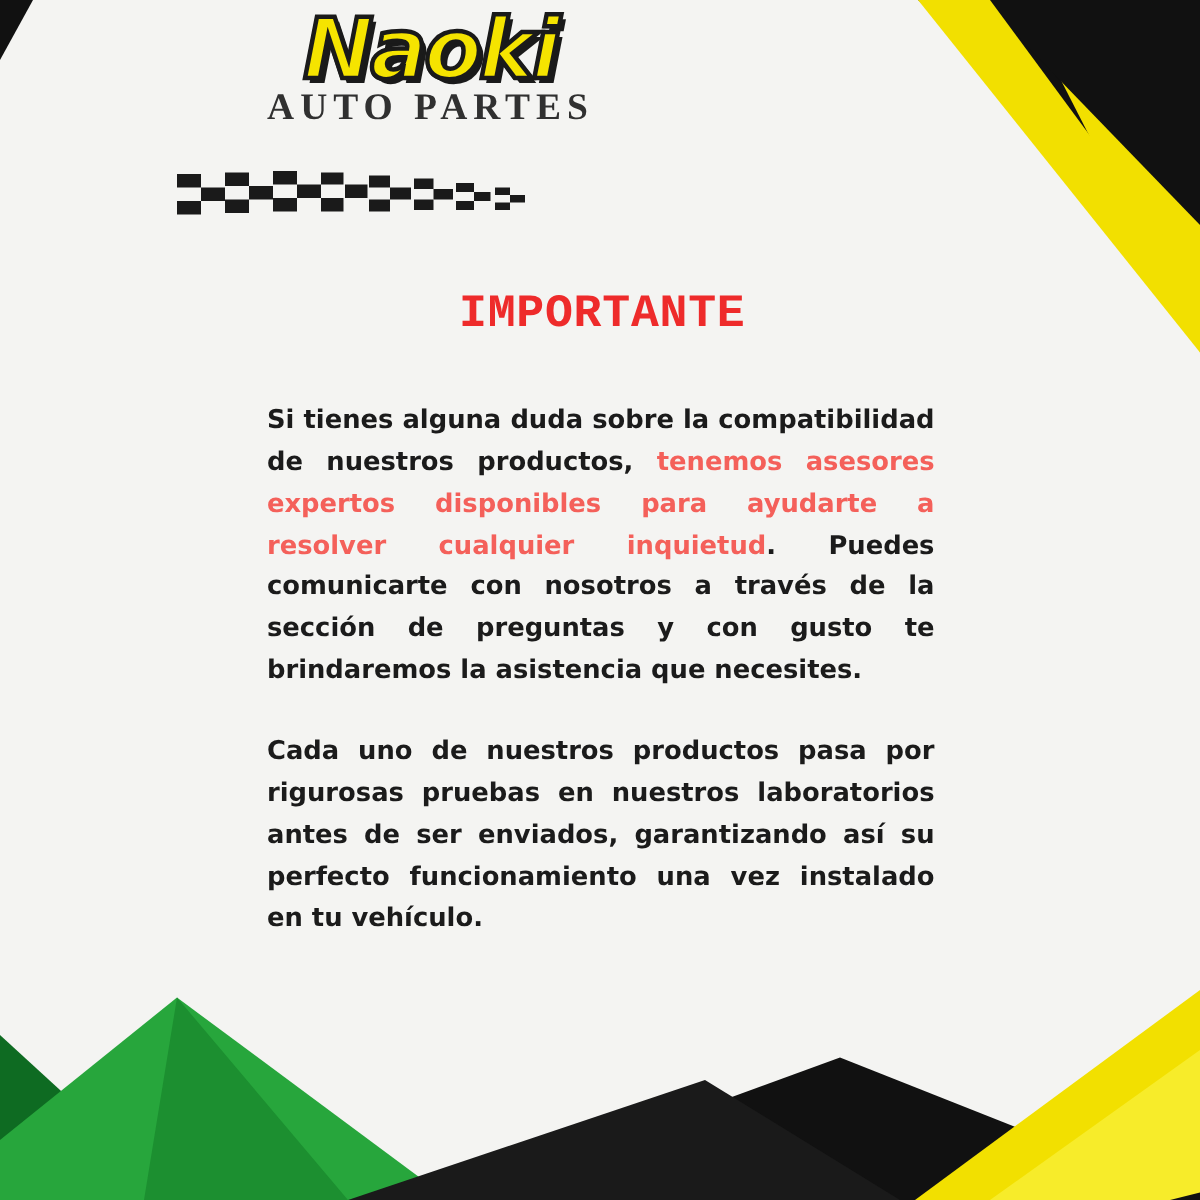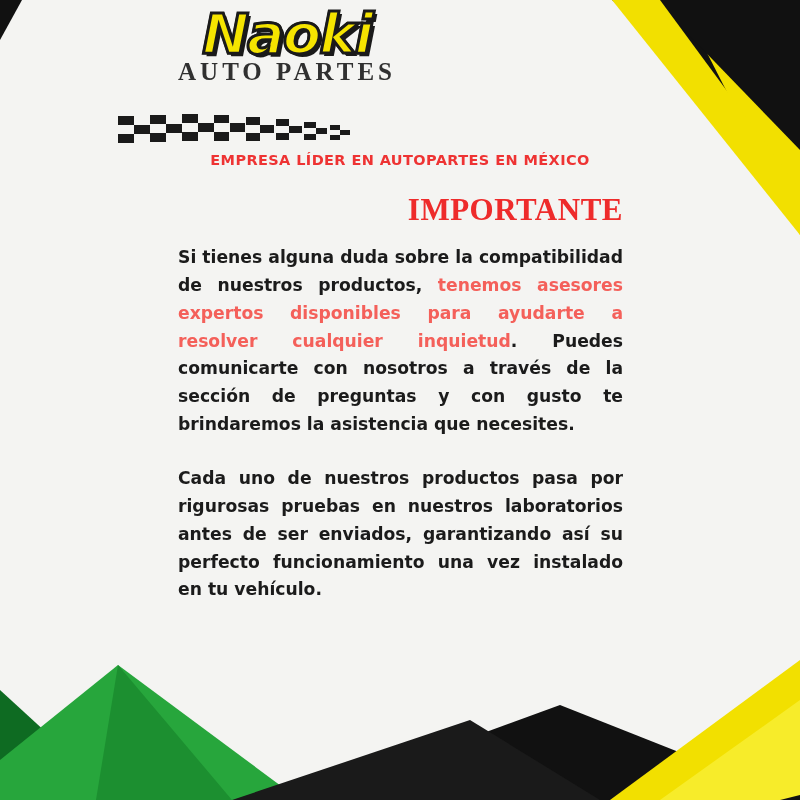--- a/index.html
+++ b/index.html
@@ -88,27 +88,27 @@
   }
 
   
   .content {
     position: absolute;
     left: 178px;
     top: 192px;
     width: 445px;
   }
   .title {
-    font-family: Liberation Serif, serif;
+    font-family: Liberation Mono, monospace;
     font-size: 31px;
     font-weight: bold;
     color: #ee2b2b;
     letter-spacing: 0.5px;
-    margin: 0 0 16px 0;
-    text-align: right;
+    margin: 0 0 40px 0;
+    text-align: center;
     padding-left: 2px;
   }
   .para {
     font-family: "DejaVu Sans", sans-serif;
     font-size: 17.2px;
     font-weight: bold;
     color: #1b1b1b;
     line-height: 1.62;
     text-align: justify;
     margin: 0 0 26px 0;
@@ -176,21 +176,20 @@
         <rect x="32" y="19" width="16" height="9"></rect>
         <rect x="64" y="18" width="16" height="9"></rect>
         <rect x="96" y="18" width="15" height="9"></rect>
         <rect x="128" y="19" width="14" height="8"></rect>
         <rect x="158" y="19" width="13" height="7"></rect>
         <rect x="186" y="20" width="12" height="6"></rect>
         <rect x="212" y="21" width="10" height="5"></rect>
       </g>
     </svg>
 
-    <div class="tagline">EMPRESA LÍDER  EN AUTOPARTES EN MÉXICO</div>
   </div>
 
   <div class="content">
     <div class="title">IMPORTANTE</div>
 
     <p class="para"><span>Si tienes alguna duda sobre la compatibilidad de nuestros productos, </span><span class="hl">tenemos asesores expertos disponibles para ayudarte a resolver cualquier inquietud</span><span>. Puedes comunicarte con nosotros a través de la sección de preguntas y con gusto te brindaremos la asistencia que necesites.</span></p>
 
     <p class="para">Cada uno de nuestros productos pasa por rigurosas pruebas en nuestros laboratorios antes de ser enviados, garantizando así su perfecto funcionamiento una vez instalado en tu vehículo.</p>
 
   </div>

